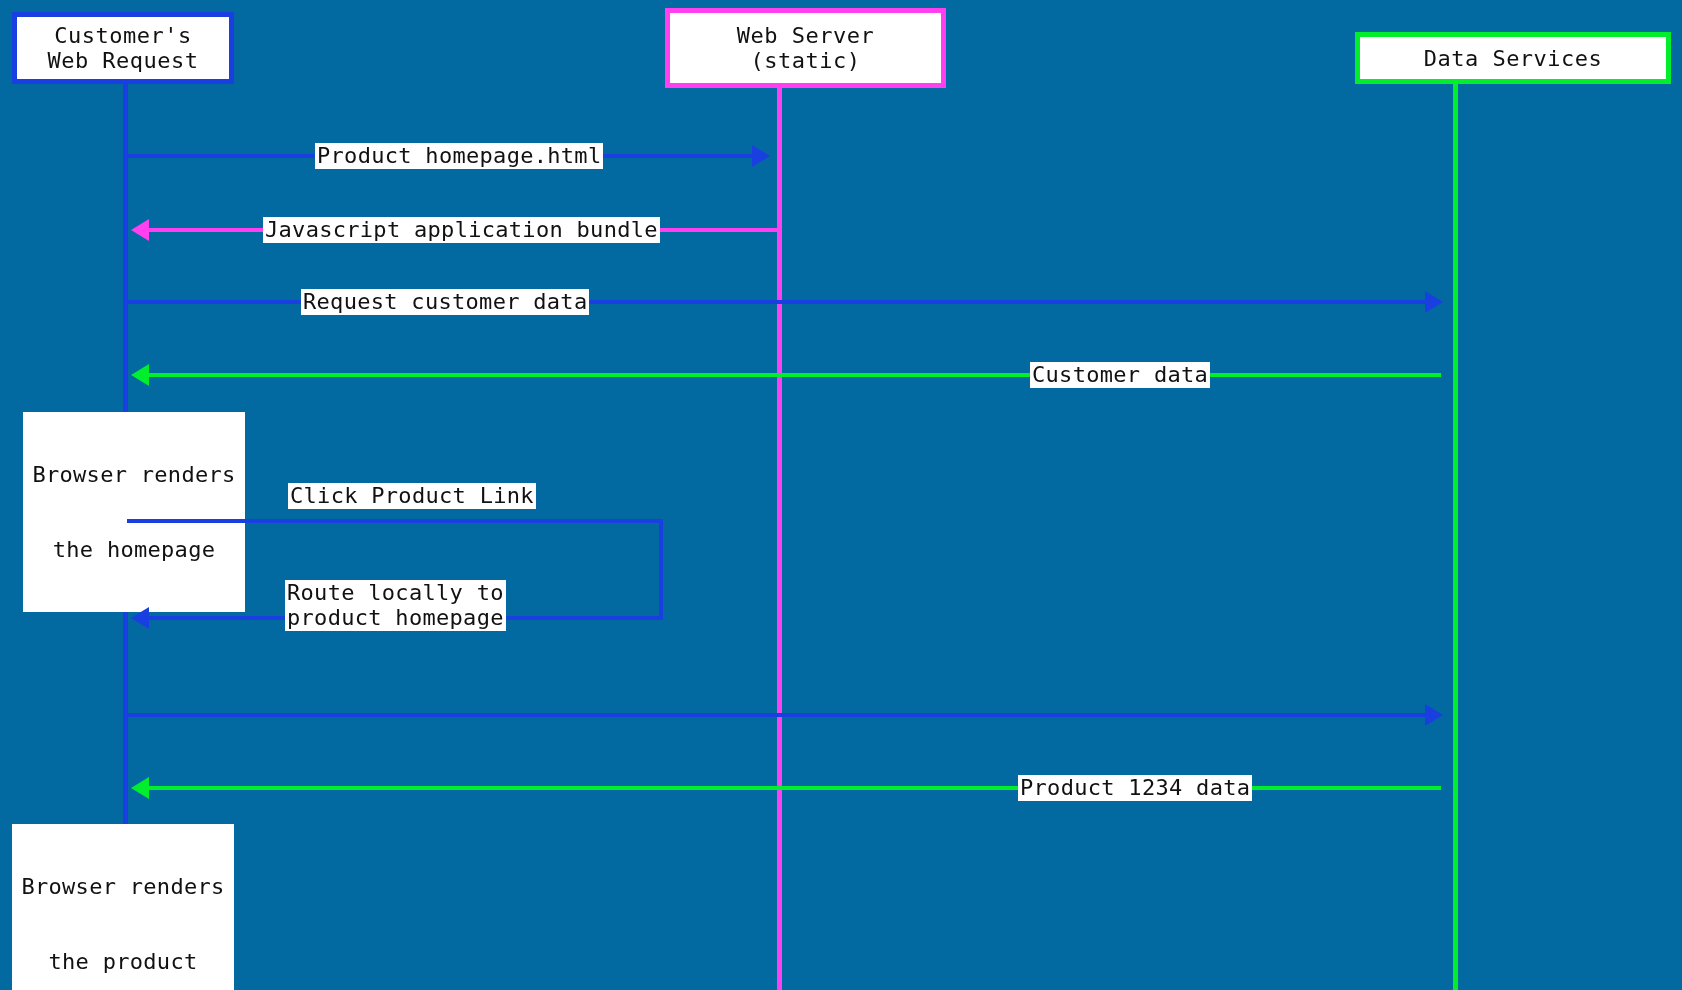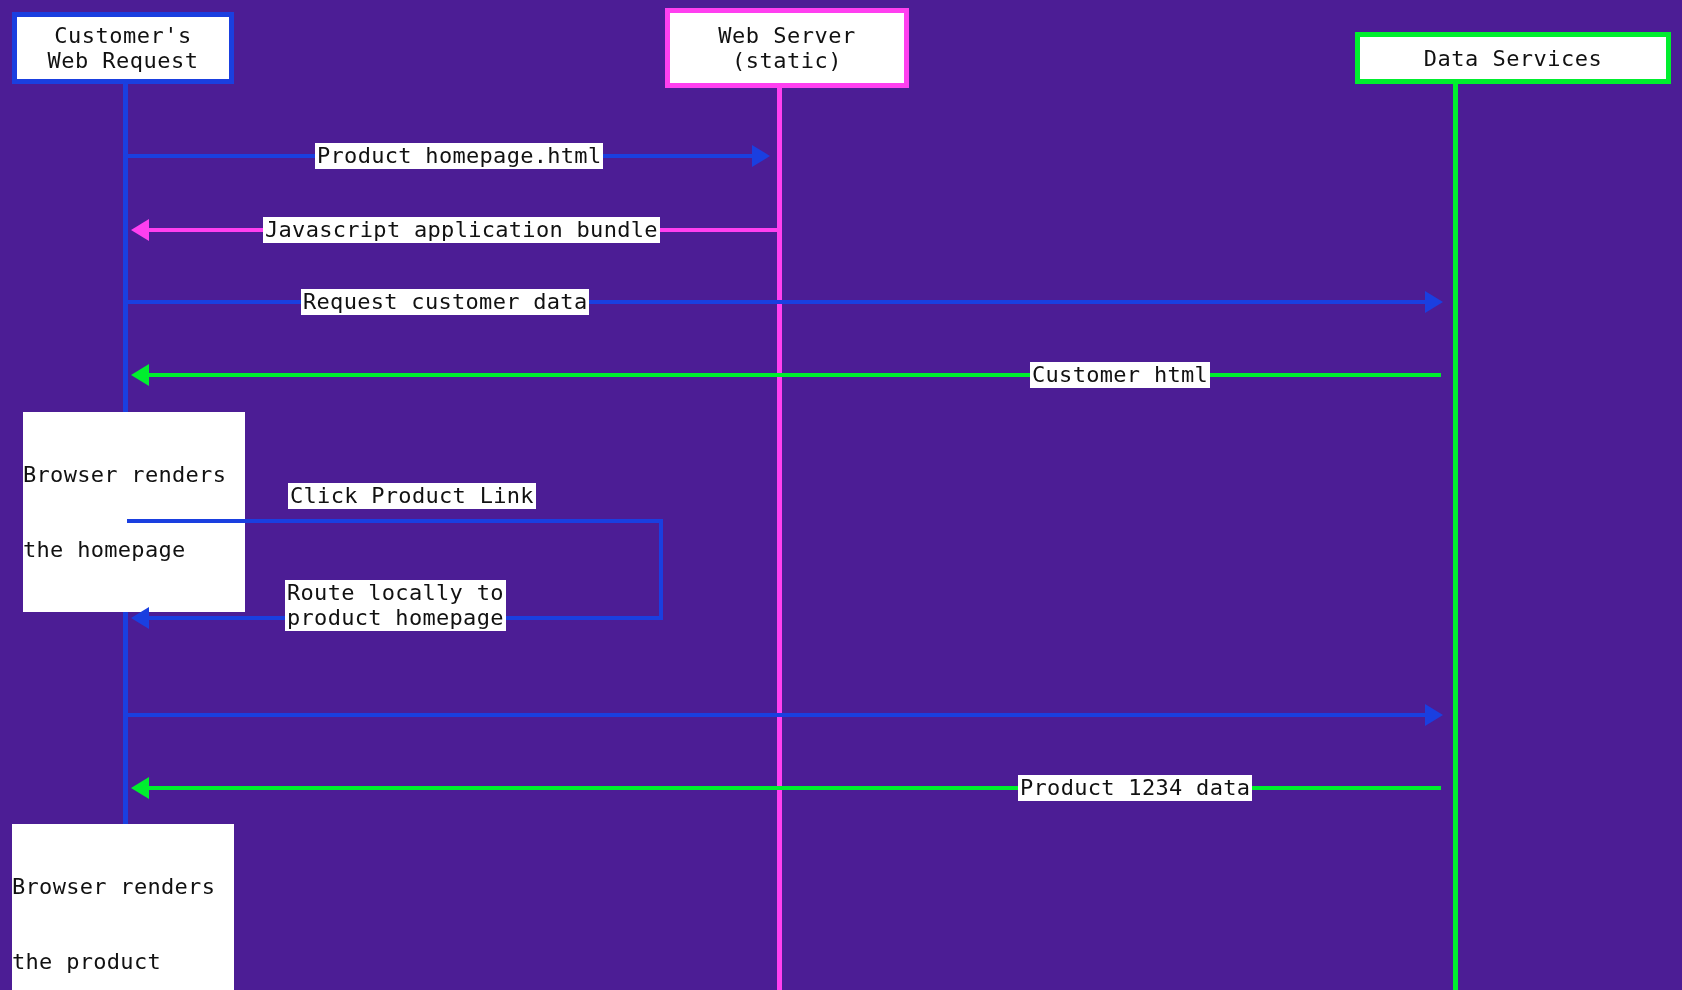--- a/index.html
+++ b/index.html
@@ -7,21 +7,21 @@
     padding: 0;
     background: #ffffff;
   }
   body {
     font-family: "DejaVu Sans Mono", "Liberation Mono", monospace;
   }
   #diagram-root {
     position: relative;
     width: 1682px;
     height: 990px;
-    background: #4c1d95;
+    background: #0369a1;
     overflow: hidden;
   }
   .actor-box {
     position: absolute;
     box-sizing: border-box;
     background: #ffffff;
     border-style: solid;
     border-width: 3px;
     text-align: center;
     display: flex;
@@ -83,41 +83,41 @@
     padding: 0 2px;
     letter-spacing: 0.3px;
   }
   .note-text {
     position: absolute;
     background: #ffffff;
     color: #111111;
     font-size: 22px;
     line-height: 25px;
     white-space: pre;
-    text-align: left;
+    text-align: center;
     letter-spacing: 0.3px;
   }
 </style>
 </head>
 <body>
 
 <div id="diagram-root">
 
   <div class="lifeline" style="left:123px; top:84px; height:906px; background:#1a3fe0;"></div>
   <div class="lifeline" style="left:777px; top:88px; height:902px; background:#ff3ff0;"></div>
   <div class="lifeline" style="left:1453px; top:84px; height:906px; background:#00ee2e;"></div>
 
   <div class="actor-box" style="left:12px; top:12px; width:222px; height:72px; border-color:#1a3fe0;">
     <div class="inner" style="border-color:#1a3fe0;">
       <span>Customer's</span>
       <span>Web Request</span>
     </div>
   </div>
 
-  <div class="actor-box" style="left:665px; top:8px; width:244px; height:80px; border-color:#ff3ff0;">
+  <div class="actor-box" style="left:665px; top:8px; width:281px; height:80px; border-color:#ff3ff0;">
     <div class="inner" style="border-color:#ff3ff0;">
       <span>Web Server</span>
       <span>(static)</span>
     </div>
   </div>
 
   <div class="actor-box" style="left:1355px; top:32px; width:316px; height:52px; border-color:#00ee2e;">
     <div class="inner" style="border-color:#00ee2e;">
       <span>Data Services</span>
     </div>
@@ -130,21 +130,21 @@
   <div class="msg-line" style="left:149px; top:228px; width:632px; background:#ff3ff0;"></div>
   <div class="arrowhead left" style="left:131px; top:219px; border-right-color:#ff3ff0;"></div>
   <div class="msg-label" style="left:263px; top:217px;">Javascript application bundle</div>
 
   <div class="msg-line" style="left:127px; top:300px; width:1298px; background:#1a3fe0;"></div>
   <div class="arrowhead right" style="left:1425px; top:291px; border-left-color:#1a3fe0;"></div>
   <div class="msg-label" style="left:301px; top:289px;">Request customer data</div>
 
   <div class="msg-line" style="left:149px; top:373px; width:1292px; background:#00ee2e;"></div>
   <div class="arrowhead left" style="left:131px; top:364px; border-right-color:#00ee2e;"></div>
-  <div class="msg-label" style="left:1030px; top:362px;">Customer html</div>
+  <div class="msg-label" style="left:1030px; top:362px;">Customer data</div>
 
   <div class="note-text" style="left:23px; top:412px; width:222px;">
     <div>Browser renders</div>
     <div>the homepage</div>
   </div>
 
   <div class="msg-line" style="left:127px; top:519px; width:536px; background:#1a3fe0;"></div>
   <div class="msg-vert" style="left:659px; top:519px; height:101px; background:#1a3fe0;"></div>
   <div class="msg-label" style="left:288px; top:483px;">Click Product Link</div>
 

